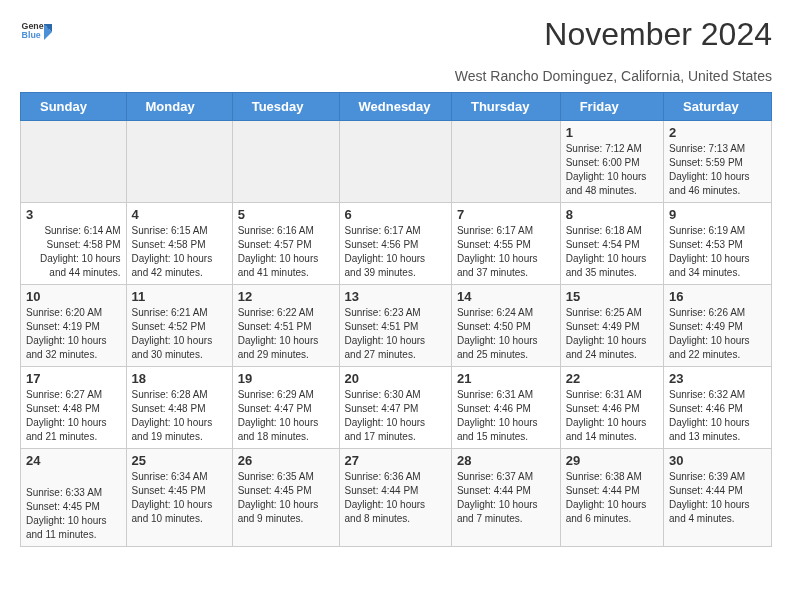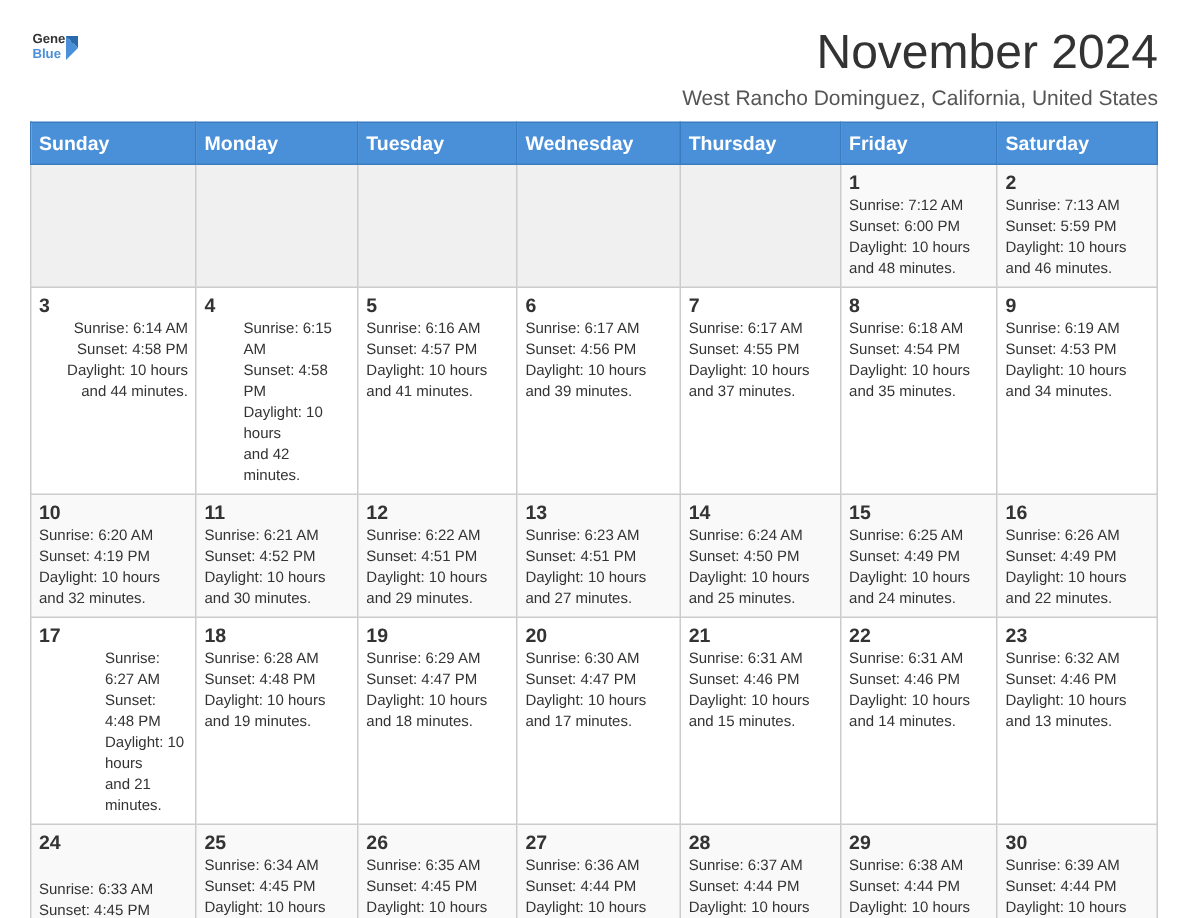--- a/index.html
+++ b/index.html
@@ -29,33 +29,33 @@
       text-align: right;
     }
     .main-title {
       font-size: 32px;
       font-weight: normal;
       color: #333;
     }
     .subtitle {
       font-size: 14px;
       color: #555;
-      margin-top: 4px;
+      margin-top: 15px;
     }
     .calendar {
       width: 100%;
       border-collapse: collapse;
       margin-top: 8px;
     }
     .calendar thead tr th {
       background-color: #4a90d9;
       color: #fff;
       font-size: 13px;
       font-weight: bold;
-      padding: 6px 5px;
+      padding: 6px 19px;
       text-align: left;
       border: 1px solid #3a7cc0;
     }
     .calendar tbody tr td {
       border: 1px solid #ccc;
       vertical-align: top;
       padding: 4px 5px;
       width: 113px;
       min-height: 80px;
       font-size: 10.5px;
@@ -139,21 +139,21 @@
       <tr>
         <td>
           <span class="day-num">3</span>
           <div class="day-info" style="white-space: pre-line; text-align: right;">Sunrise: 6:14 AM
 Sunset: 4:58 PM
 Daylight: 10 hours
 and 44 minutes.</div>
         </td>
         <td>
           <span class="day-num">4</span>
-          <div class="day-info" style="white-space: pre-line; margin-left: 26px;">Sunrise: 6:15 AM
+          <div class="day-info" style="white-space: pre-line;">Sunrise: 6:15 AM
 Sunset: 4:58 PM
 Daylight: 10 hours
 and 42 minutes.</div>
         </td>
         <td>
           <span class="day-num">5</span>
           <div class="day-info" style="white-space: pre-line;">Sunrise: 6:16 AM
 Sunset: 4:57 PM
 Daylight: 10 hours
 and 41 minutes.</div>
@@ -234,21 +234,21 @@
           <span class="day-num">16</span>
           <div class="day-info" style="white-space: pre-line;">Sunrise: 6:26 AM
 Sunset: 4:49 PM
 Daylight: 10 hours
 and 22 minutes.</div>
         </td>
       </tr>
       <tr>
         <td>
           <span class="day-num">17</span>
-          <div class="day-info" style="white-space: pre-line; margin-left: 44px;">Sunrise: 6:27 AM
+          <div class="day-info" style="white-space: pre-line;">Sunrise: 6:27 AM
 Sunset: 4:48 PM
 Daylight: 10 hours
 and 21 minutes.</div>
         </td>
         <td>
           <span class="day-num">18</span>
           <div class="day-info" style="white-space: pre-line;">Sunrise: 6:28 AM
 Sunset: 4:48 PM
 Daylight: 10 hours
 and 19 minutes.</div>

